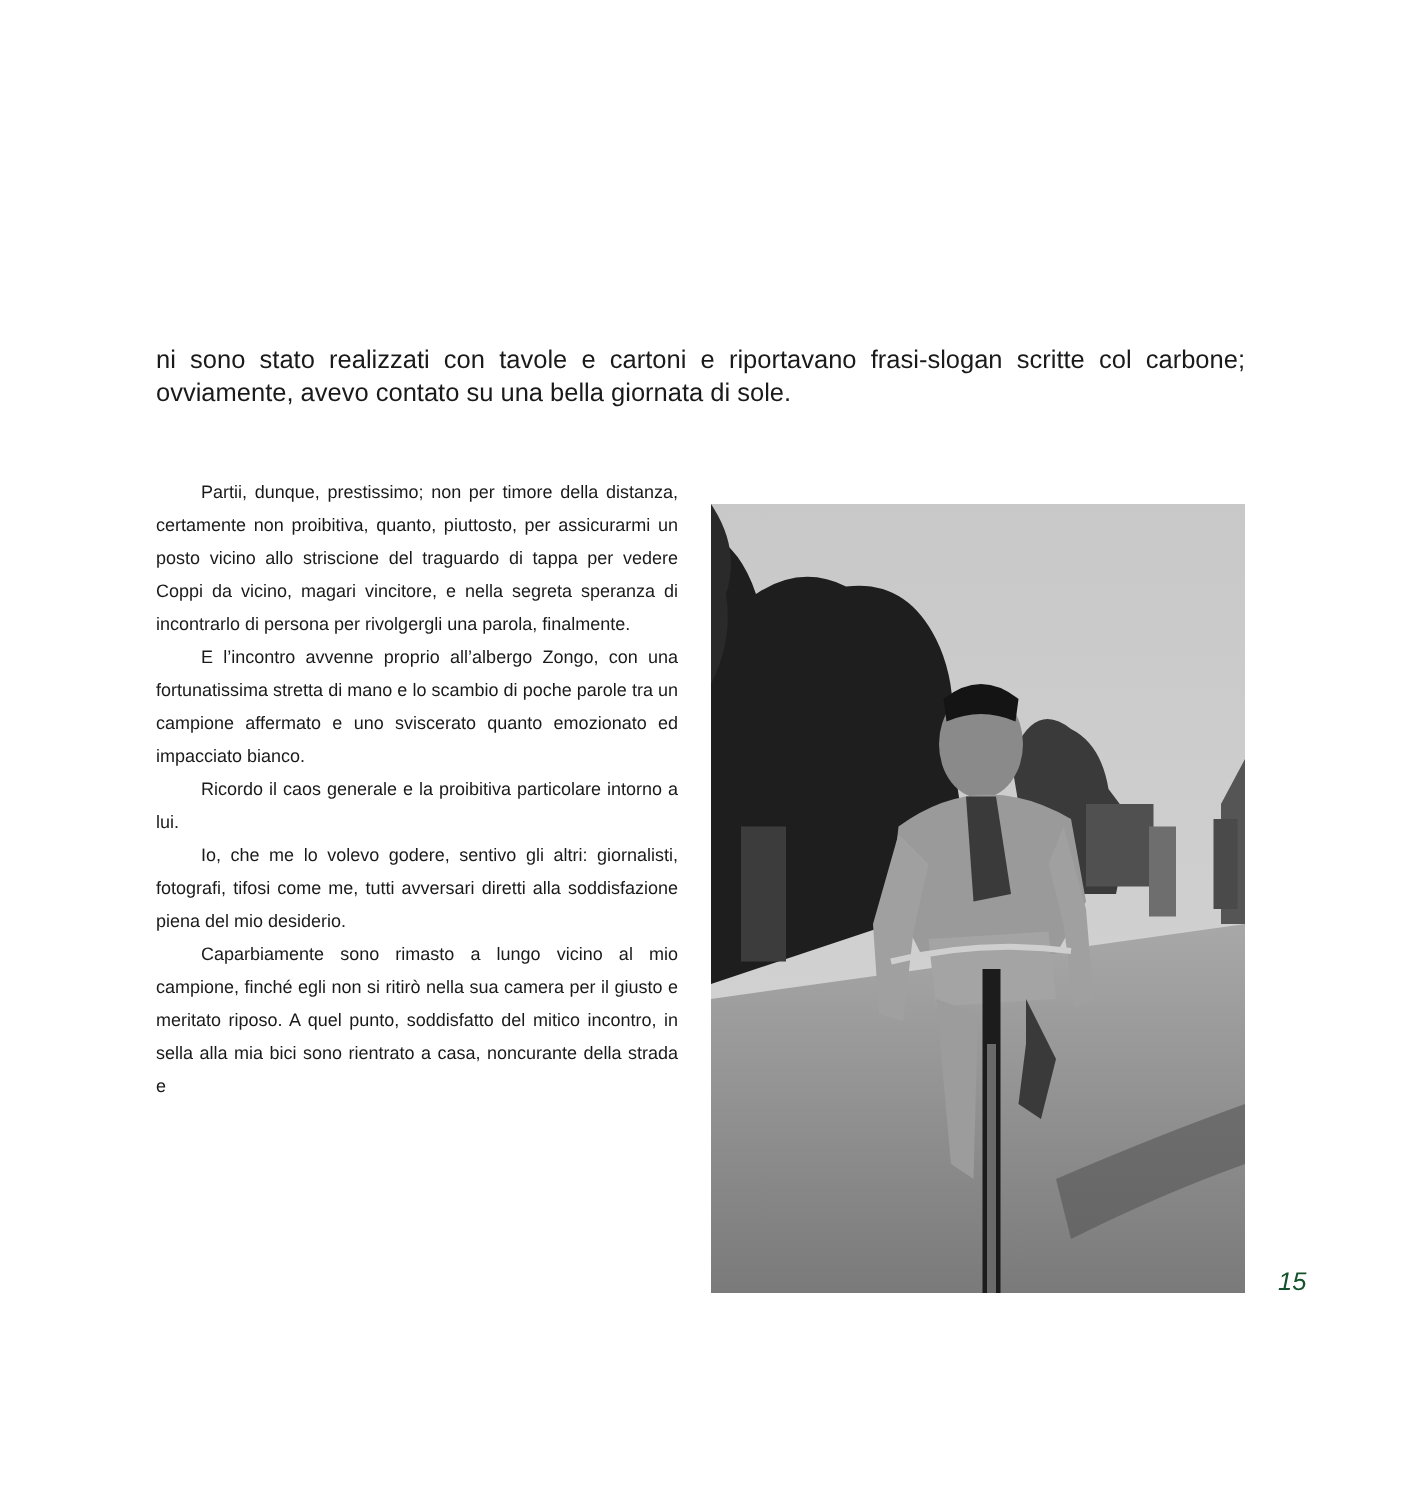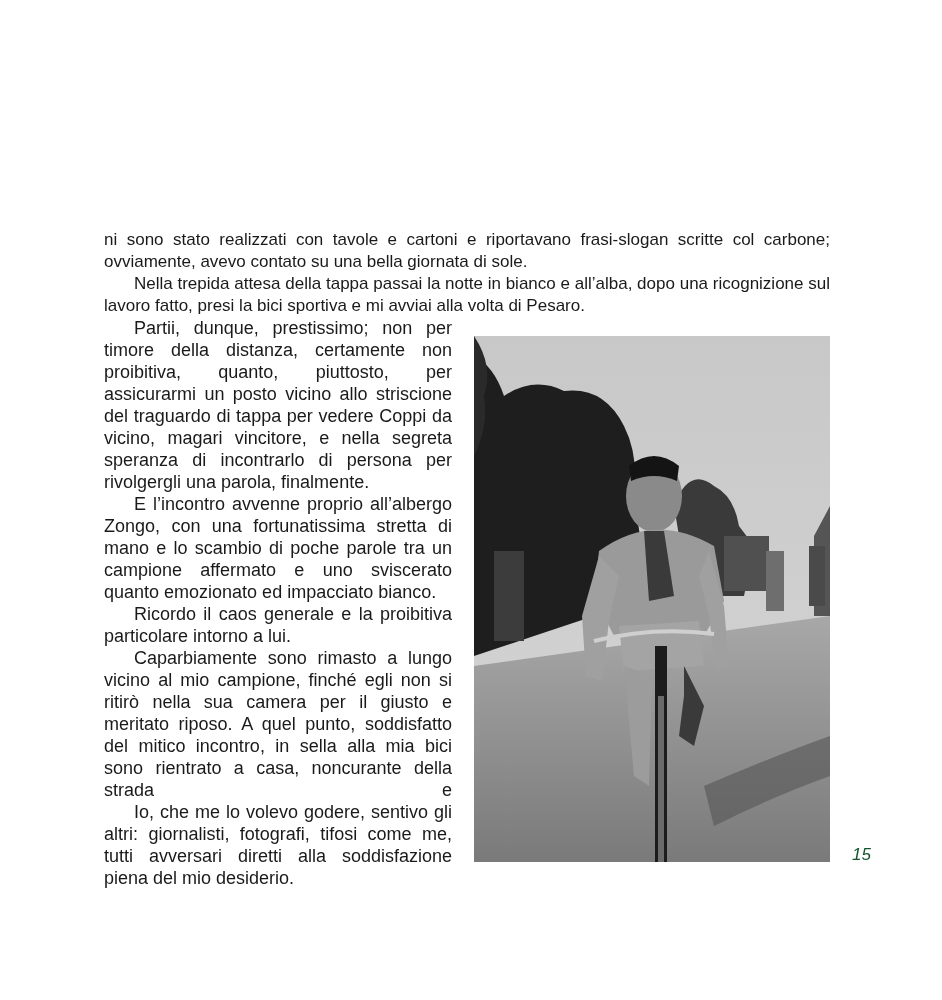--- a/index.html
+++ b/index.html
@@ -36,21 +36,21 @@
     text-align-last: left;
   }
   .text-block p.indent {
     text-indent: 30px;
   }
   .narrow-block {
     position: absolute;
     left: 104px;
     top: 317px;
     width: 348px;
-    font-size: 18px;
+    font-size: 12px;
     line-height: 22px;
   }
   .narrow-block p {
     margin: 0;
     text-align: justify;
     text-indent: 30px;
   }
   .photo {
     position: absolute;
     left: 474px;
@@ -70,29 +70,28 @@
     color: #14532d;
   }
 </style>
 </head>
 <body>
 
 <div class="page">
 
   <div class="text-block">
     <p>ni sono stato realizzati con tavole e cartoni e riportavano frasi-slogan scritte col carbone; ovviamente, avevo contato su una bella giornata di sole.</p>
-    <p class="indent">Nella trepida attesa della tappa passai la notte in bianco e all’alba, dopo una ricognizione sul lavoro fatto, presi la bici sportiva e mi avviai alla volta di Pesaro.</p>
   </div>
 
   <div class="narrow-block">
     <p>Partii, dunque, prestissimo; non per timore della distanza, certamente non proibitiva, quanto, piuttosto, per assicurarmi un posto vicino allo striscione del traguardo di tappa per vedere Coppi da vicino, magari vincitore, e nella segreta speranza di incontrarlo di persona per rivolgergli una parola, finalmente.</p>
     <p>E l’incontro avvenne proprio all’albergo Zongo, con una fortunatissima stretta di mano e lo scambio di poche parole tra un campione affermato e uno sviscerato quanto emozionato ed impacciato bianco.</p>
     <p>Ricordo il caos generale e la proibitiva particolare intorno a lui.</p>
+    <p>Io, che me lo volevo godere, sentivo gli altri: giornalisti, fotografi, tifosi come me, tutti avversari diretti alla soddisfazione piena del mio desiderio.</p>
     <p style="text-align-last: justify;">Caparbiamente sono rimasto a lungo vicino al mio campione, finché egli non si ritirò nella sua camera per il giusto e meritato riposo. A quel punto, soddisfatto del mitico incontro, in sella alla mia bici sono rientrato a casa, noncurante della strada e</p>
-    <p>Io, che me lo volevo godere, sentivo gli altri: giornalisti, fotografi, tifosi come me, tutti avversari diretti alla soddisfazione piena del mio desiderio.</p>
   </div>
 
   <div class="photo" title="Black-and-white photograph of a smiling young man riding a racing bicycle toward the camera on a tree-lined road, with spectators in the background">
     <svg width="356" height="526" viewBox="0 0 356 526" xmlns="http://www.w3.org/2000/svg">
       <defs>
         <linearGradient id="sky" x1="0" y1="0" x2="0" y2="1">
           <stop offset="0" stop-color="#c8c8c8"></stop>
           <stop offset="1" stop-color="#d6d6d6"></stop>
         </linearGradient>
         <linearGradient id="road" x1="0" y1="0" x2="0" y2="1">

